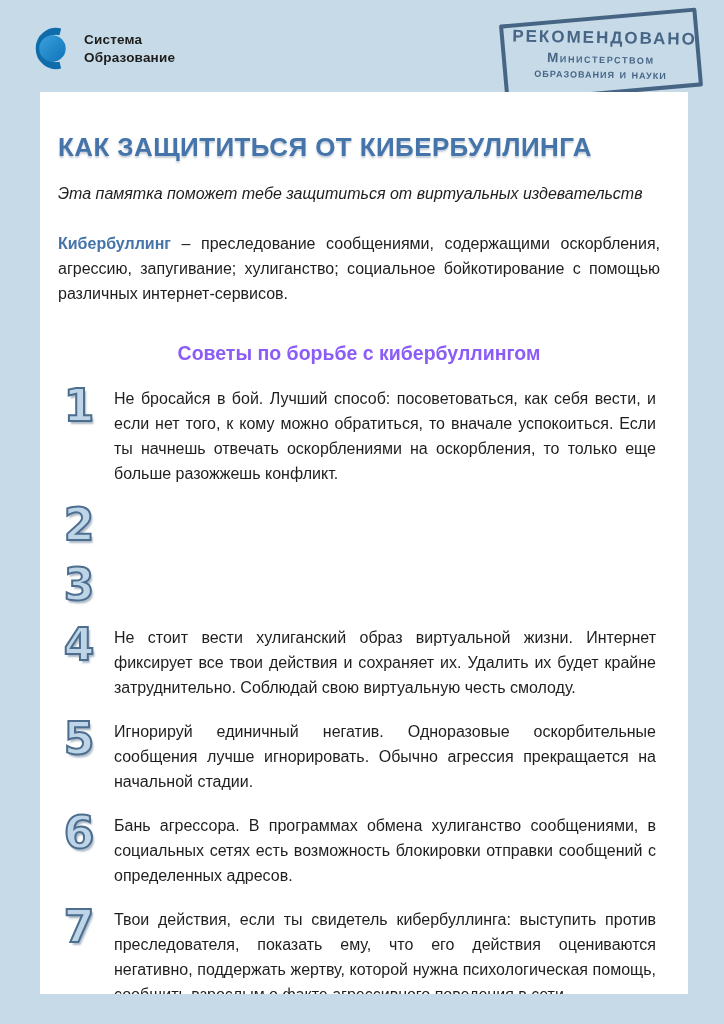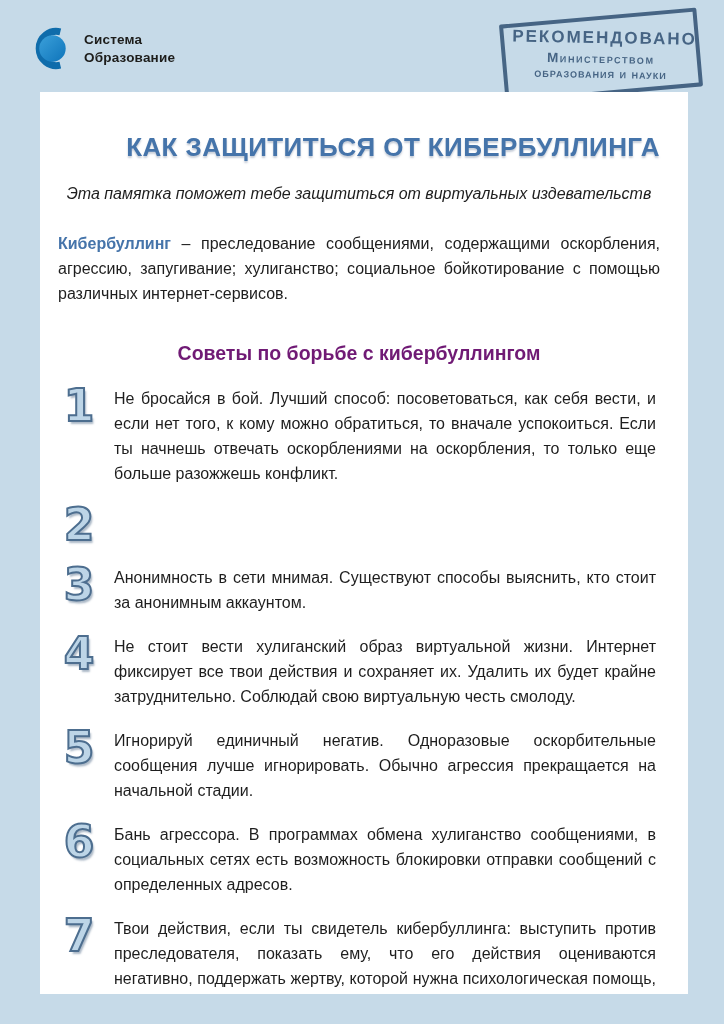--- a/index.html
+++ b/index.html
@@ -47,46 +47,46 @@
     position: absolute; left: 40px; top: 92px;
     width: 648px; height: 902px;
     background: #ffffff;
     box-sizing: border-box;
     padding: 40px 28px 10px 18px;
     overflow: hidden;
   }
 
   .title {
     margin: 0;
-    text-align: right;
+    text-align: left;
     font-size: 26px; font-weight: bold;
     letter-spacing: 0.4px;
     color: #4574aa;
     text-shadow: 0 2px 2px rgba(90,110,140,0.35);
   }
   .subtitle {
     margin: 22px 0 0;
-    text-align: center;
+    text-align: left;
     font-style: italic;
     font-size: 16px;
     color: #1e1e1e;
   }
   .definition {
     margin: 28px 0 0;
     font-size: 16px; line-height: 25px;
     text-align: justify;
     color: #1e1e1e;
   }
   .definition .term { color: #4574aa; font-weight: bold; }
 
   .section-heading {
     margin: 36px 0 0;
     text-align: center;
     font-size: 19.5px; font-weight: bold;
-    color: #701a75;
+    color: #8b5cf6;
   }
 
   .tips { list-style: none; margin: 20px 0 0; padding: 0; }
   .tip { display: flex; align-items: flex-start; margin-bottom: 18px; }
   .tip:last-child { margin-bottom: 0; }
   .tip-number {
     flex: 0 0 42px;
     margin-right: 10px;
     text-align: center;
     font-family: "DejaVu Sans", sans-serif;
@@ -145,21 +145,20 @@
     <ol class="tips">
       <li class="tip">
         <span class="tip-number">1</span>
         <p class="tip-text">Не бросайся в бой. Лучший способ: посоветоваться, как себя вести, и если нет того, к кому можно обратиться, то вначале успокоиться. Если ты начнешь отвечать оскорблениями на оскорбления, то только еще больше разожжешь конфликт.</p>
       </li>
       <li class="tip">
         <span class="tip-number">2</span>
       </li>
       <li class="tip">
         <span class="tip-number">3</span>
-        <p class="tip-text">Анонимность в сети мнимая. Существуют способы выяснить, кто стоит за анонимным аккаунтом.</p>
       </li>
       <li class="tip">
         <span class="tip-number">4</span>
         <p class="tip-text">Не стоит вести хулиганский образ виртуальной жизни. Интернет фиксирует все твои действия и сохраняет их. Удалить их будет крайне затруднительно. Соблюдай свою виртуальную честь смолоду.</p>
       </li>
       <li class="tip">
         <span class="tip-number">5</span>
         <p class="tip-text">Игнорируй единичный негатив. Одноразовые оскорбительные сообщения лучше игнорировать. Обычно агрессия прекращается на начальной стадии.</p>
       </li>
       <li class="tip">

